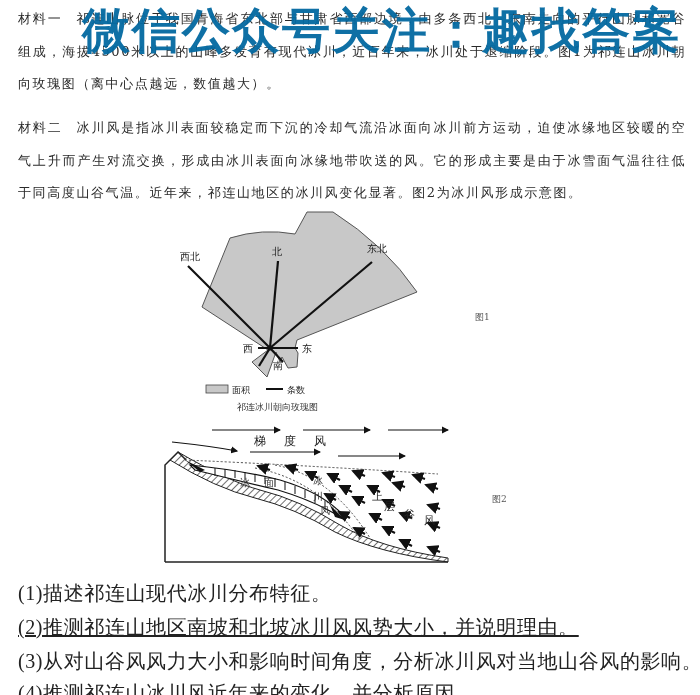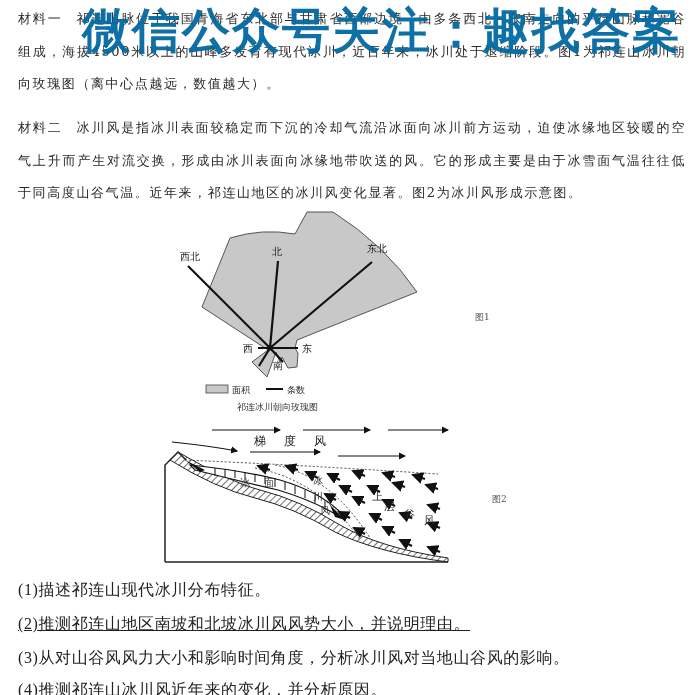--- a/index.html
+++ b/index.html
@@ -7,21 +7,21 @@
          font-family: "DejaVu Serif", "Liberation Serif", serif; color: #2a2a2a; }
   .para { position: absolute; left: 18px; width: 668px; font-size: 13px;
           line-height: 32.5px; letter-spacing: 1.6px; text-align: justify; }
   .para .lbl { margin-right: 14px; }
   #m1 { top: 3px; }
   #m2 { top: 112px; }
   .watermark { position: absolute; top: 2px; left: 82px; font-family: "DejaVu Sans", sans-serif;
                font-size: 48px; font-weight: bold; color: #0369a1; letter-spacing: 2px;
                white-space: nowrap; line-height: 56px; opacity: 0.95; }
   svg { position: absolute; left: 0; top: 0; }
-  .q { position: absolute; left: 18px; font-family: "Liberation Serif", serif; font-size: 16px;
+  .q { position: absolute; left: 18px; font-family: "Liberation Serif", serif; font-size: 20px;
        letter-spacing: 0.6px; color: #222; white-space: nowrap; }
   #q1 { top: 580px; } #q2 { top: 614px; text-decoration: underline; } #q3 { top: 648px; } #q4 { top: 680px; }
 </style>
 </head>
 <body>
 
 <div class="para" id="m1">
   <span class="lbl">材料一</span><span>祁连山脉位于我国青海省东北部与甘肃省西部边境，由多条西北－东南走向的平行山脉和宽谷组成，海拔4500米以上的山峰多发育有现代冰川，近百年来，冰川处于退缩阶段。图1为祁连山冰川朝向玫瑰图（离中心点越远，数值越大）。</span>
 </div>
 

